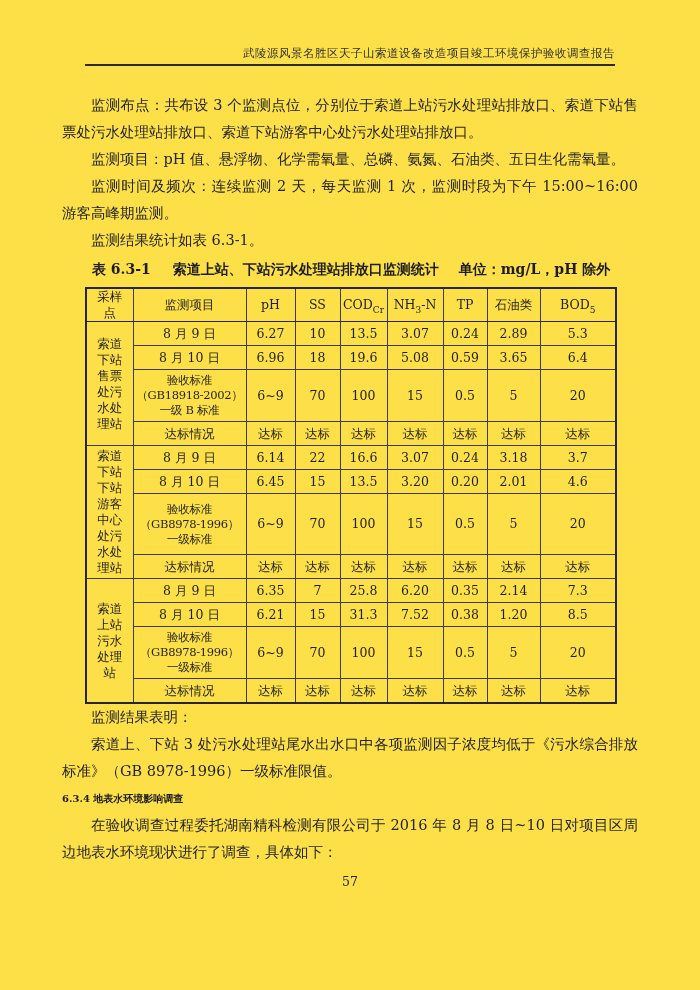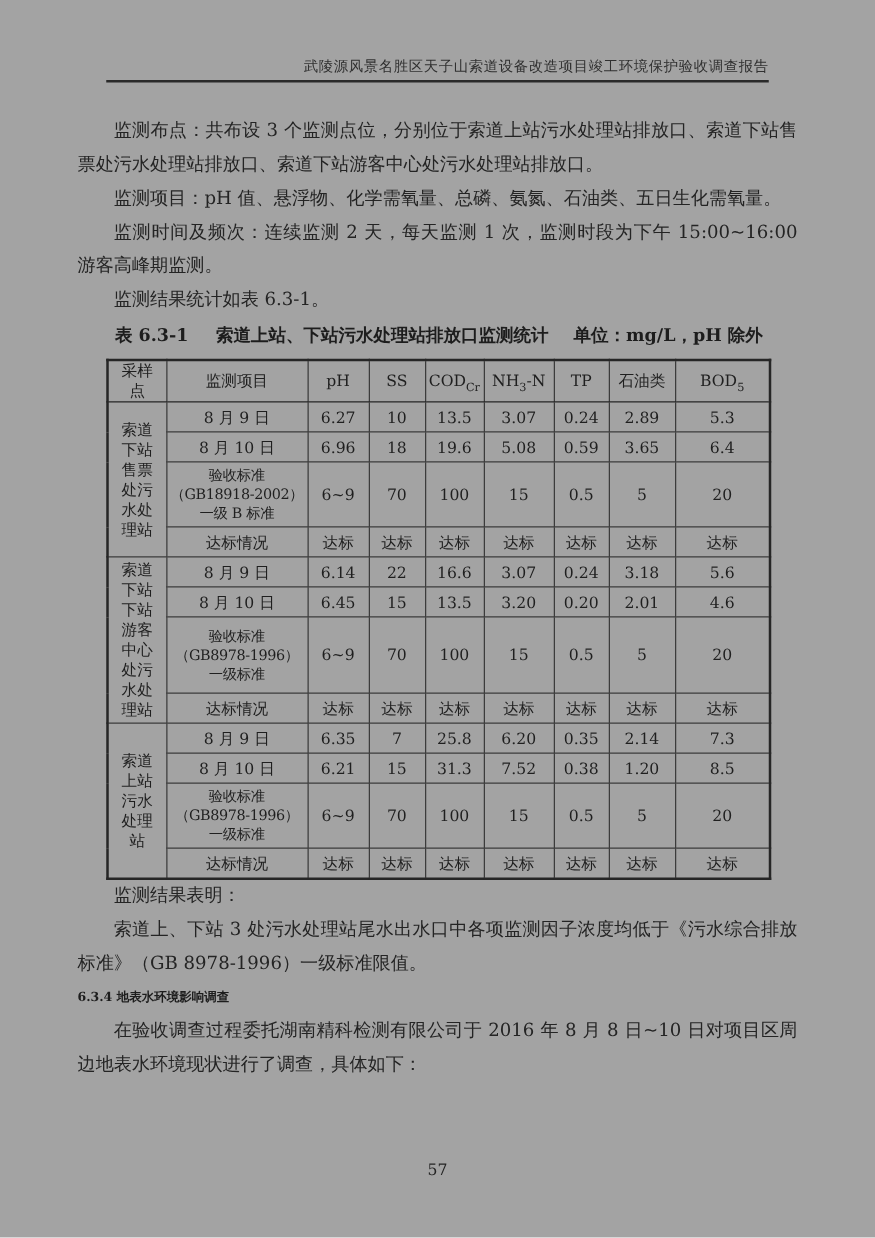--- a/index.html
+++ b/index.html
@@ -1,19 +1,19 @@
 <!DOCTYPE html>
 <html><head>
 <meta charset="utf-8">
 <style>
   html, body { margin: 0; padding: 0; background: #ffffff; }
   .page {
     position: relative;
     width: 700px; height: 990px;
-    background: #a3a3a3;
+    background: #fde047;
     overflow: hidden;
     color: #242424;
     font-family: "DejaVu Serif", "Liberation Serif", serif;
   }
   .doc-header {
     margin: 0 85px;
     padding-top: 46px;
     padding-bottom: 4px;
     border-bottom: 2.5px solid #2a2a2a;
     text-align: right;
@@ -77,21 +77,21 @@
     font-size: 11.5px;
     line-height: 15px;
     letter-spacing: -0.3px;
     padding: 3px 0;
   }
   .monitor tr.rd td, .monitor tr.rc td { height: 21px; }
   .monitor sub { font-size: 9px; line-height: 0; }
   .post-table { margin-top: 0; }
   .page-num {
     position: absolute;
-    left: 0; right: 0; top: 928px;
+    left: 0; right: 0; top: 874px;
     text-align: center;
     font-size: 12.5px;
     color: #242424;
   }
 </style>
 </head>
 <body>
 
 <div class="page">
 
@@ -184,21 +184,21 @@
 
         <tr class="gsep rd">
           <td class="station" rowspan="4">索道下站下站游客中心处污水处理站</td>
           <td>8 月 9 日</td>
           <td>6.14</td>
           <td>22</td>
           <td>16.6</td>
           <td>3.07</td>
           <td>0.24</td>
           <td>3.18</td>
-          <td>5.6</td>
+          <td>3.7</td>
         </tr>
         <tr class="rd">
           <td>8 月 10 日</td>
           <td>6.45</td>
           <td>15</td>
           <td>13.5</td>
           <td>3.20</td>
           <td>0.20</td>
           <td>2.01</td>
           <td>4.6</td>

